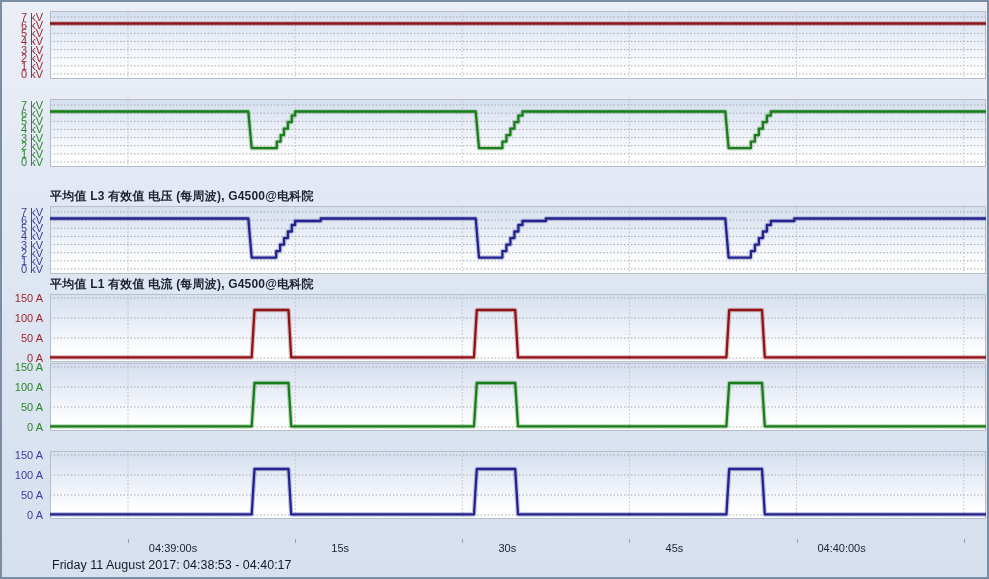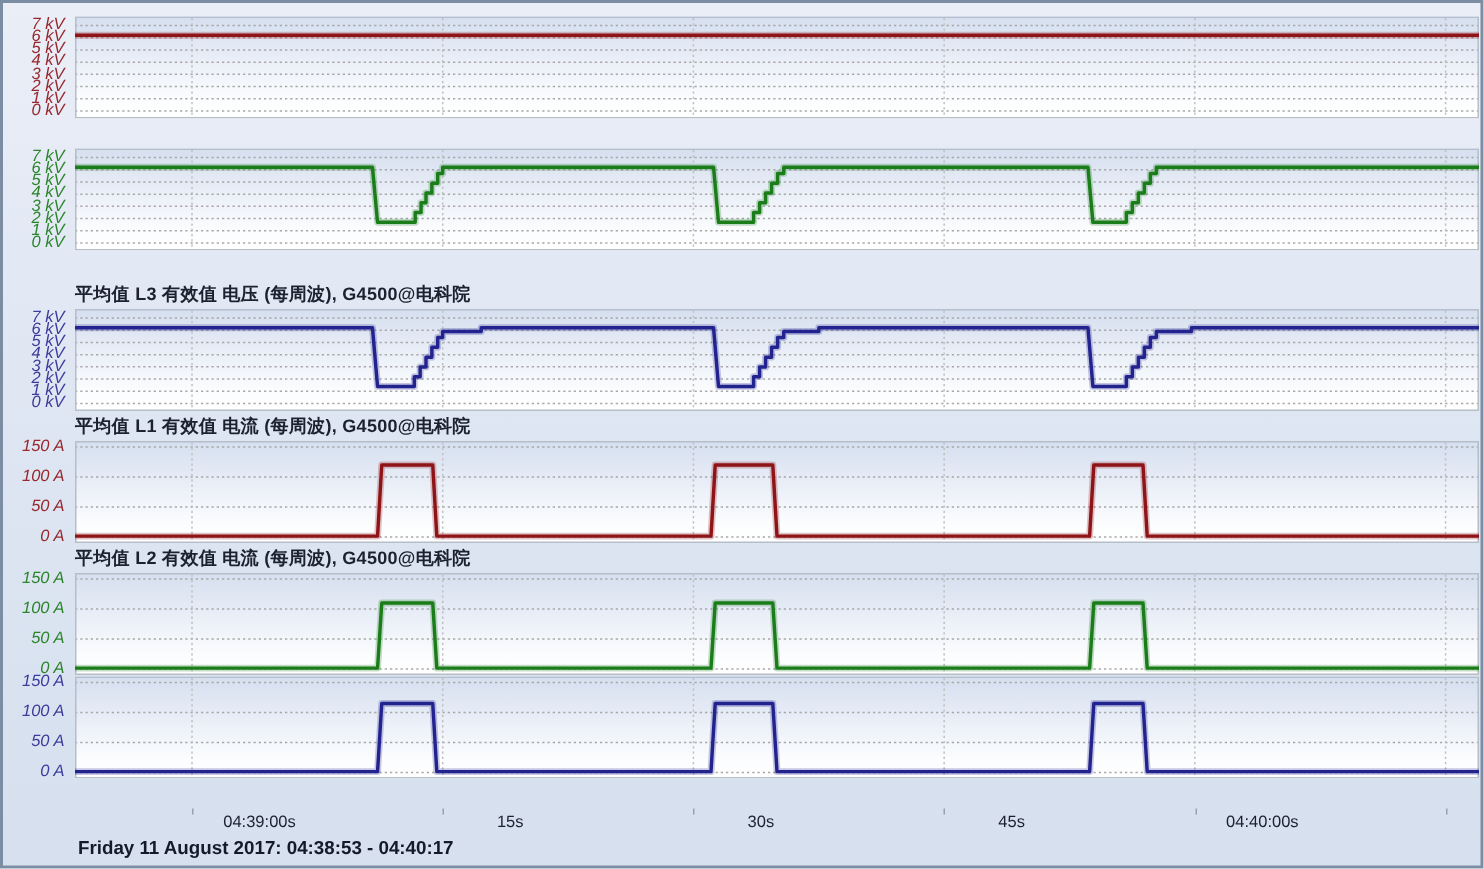--- a/index.html
+++ b/index.html
@@ -13,42 +13,42 @@
     border:2px solid #7b8da3;
     background:linear-gradient(180deg,#eaeef7 0%,#dde5f2 55%,#d6e0ee 100%);
   }
   .panels{margin-top:9px;}
   .panel{height:87px;margin-bottom:1px;position:relative;}
   .panel-title{
     margin-left:48px;height:19px;line-height:19px;
     font-size:12px;font-weight:bold;color:#1c2130;
     letter-spacing:0.2px;white-space:nowrap;
   }
-  .panel-body{position:relative;height:68px;font-style:italic;}
+  .panel-body{position:relative;height:68px;}
   .gutter{position:absolute;left:0;top:0;width:44px;height:68px;}
   .ylab{
     position:absolute;right:3px;font-size:11px;line-height:11px;
     transform:translateY(-50%);white-space:nowrap;
   }
   svg.plot{
     position:absolute;left:48px;top:0;width:936px;height:68px;display:block;
     background:linear-gradient(180deg,#d5dfef 0%,#e9eef7 42%,#fcfdfe 82%,#ffffff 100%);
   }
   .xaxis{
     position:relative;height:17px;margin-left:48px;width:936px;
   }
   .xaxis .tickstub{
     position:absolute;top:0;width:1px;height:4px;background:#98a0ac;
   }
   .xaxis .xlab{
     position:absolute;top:3px;transform:translateX(-50%);
     font-size:11px;color:#1c2130;white-space:nowrap;margin-left:45px;
   }
   .footer{
-    margin:2px 0 0 50px;font-size:12.5px;font-weight:bold;color:#141a29;
+    margin:2px 0 0 50px;font-size:12.5px;font-weight:normal;color:#141a29;
     white-space:nowrap;
   }
 </style>
 </head>
 <body>
 
 <div class="window">
   <div class="panels">
 
     <section class="panel">
@@ -191,21 +191,20 @@
               <line x1="913.7142857142857" x2="913.7142857142857" y1="1" y2="67" stroke="#c0c0c0" stroke-width="1" stroke-dasharray="1.5 2"></line>
             </g>
             <rect x="0.5" y="0.5" width="935" height="67" fill="none" stroke="#b6bec9" stroke-width="1"></rect>
             <polyline points="0.0,63.4 201.7,63.4 204.5,16.0 238.5,16.0 241.2,63.4 424.0,63.4 426.8,16.0 465.2,16.0 468.0,63.4 676.4,63.4 679.2,16.0 712.0,16.0 714.8,63.4 936.0,63.4" fill="none" stroke="#8e1418" stroke-width="4.6" stroke-opacity="0.25" stroke-linejoin="round"></polyline>
             <polyline points="0.0,63.4 201.7,63.4 204.5,16.0 238.5,16.0 241.2,63.4 424.0,63.4 426.8,16.0 465.2,16.0 468.0,63.4 676.4,63.4 679.2,16.0 712.0,16.0 714.8,63.4 936.0,63.4" fill="none" stroke="#8e1418" stroke-width="2.3" stroke-linejoin="round" stroke-linecap="round"></polyline>
           </svg>
       </div>
     </section>
 
     <section class="panel">
-      <div class="panel-title">平均值 L2 有效值 电流 (每周波), G4500@电科院</div>
       <div class="panel-body">
         <div class="gutter" id="gutter-4">
             <span class="ylab" style="top: 4px; color: rgb(44, 133, 44);">150 A</span>
             <span class="ylab" style="top: 24px; color: rgb(44, 133, 44);">100 A</span>
             <span class="ylab" style="top: 44px; color: rgb(44, 133, 44);">50 A</span>
             <span class="ylab" style="top: 64px; color: rgb(44, 133, 44);">0 A</span>
           </div>
         <svg class="plot" id="plot-4" viewBox="0 0 936 68" preserveAspectRatio="none">
             <g>
               <line x1="0" x2="936" y1="4" y2="4" stroke="#a8a8a8" stroke-width="1" stroke-dasharray="1.5 2"></line>

